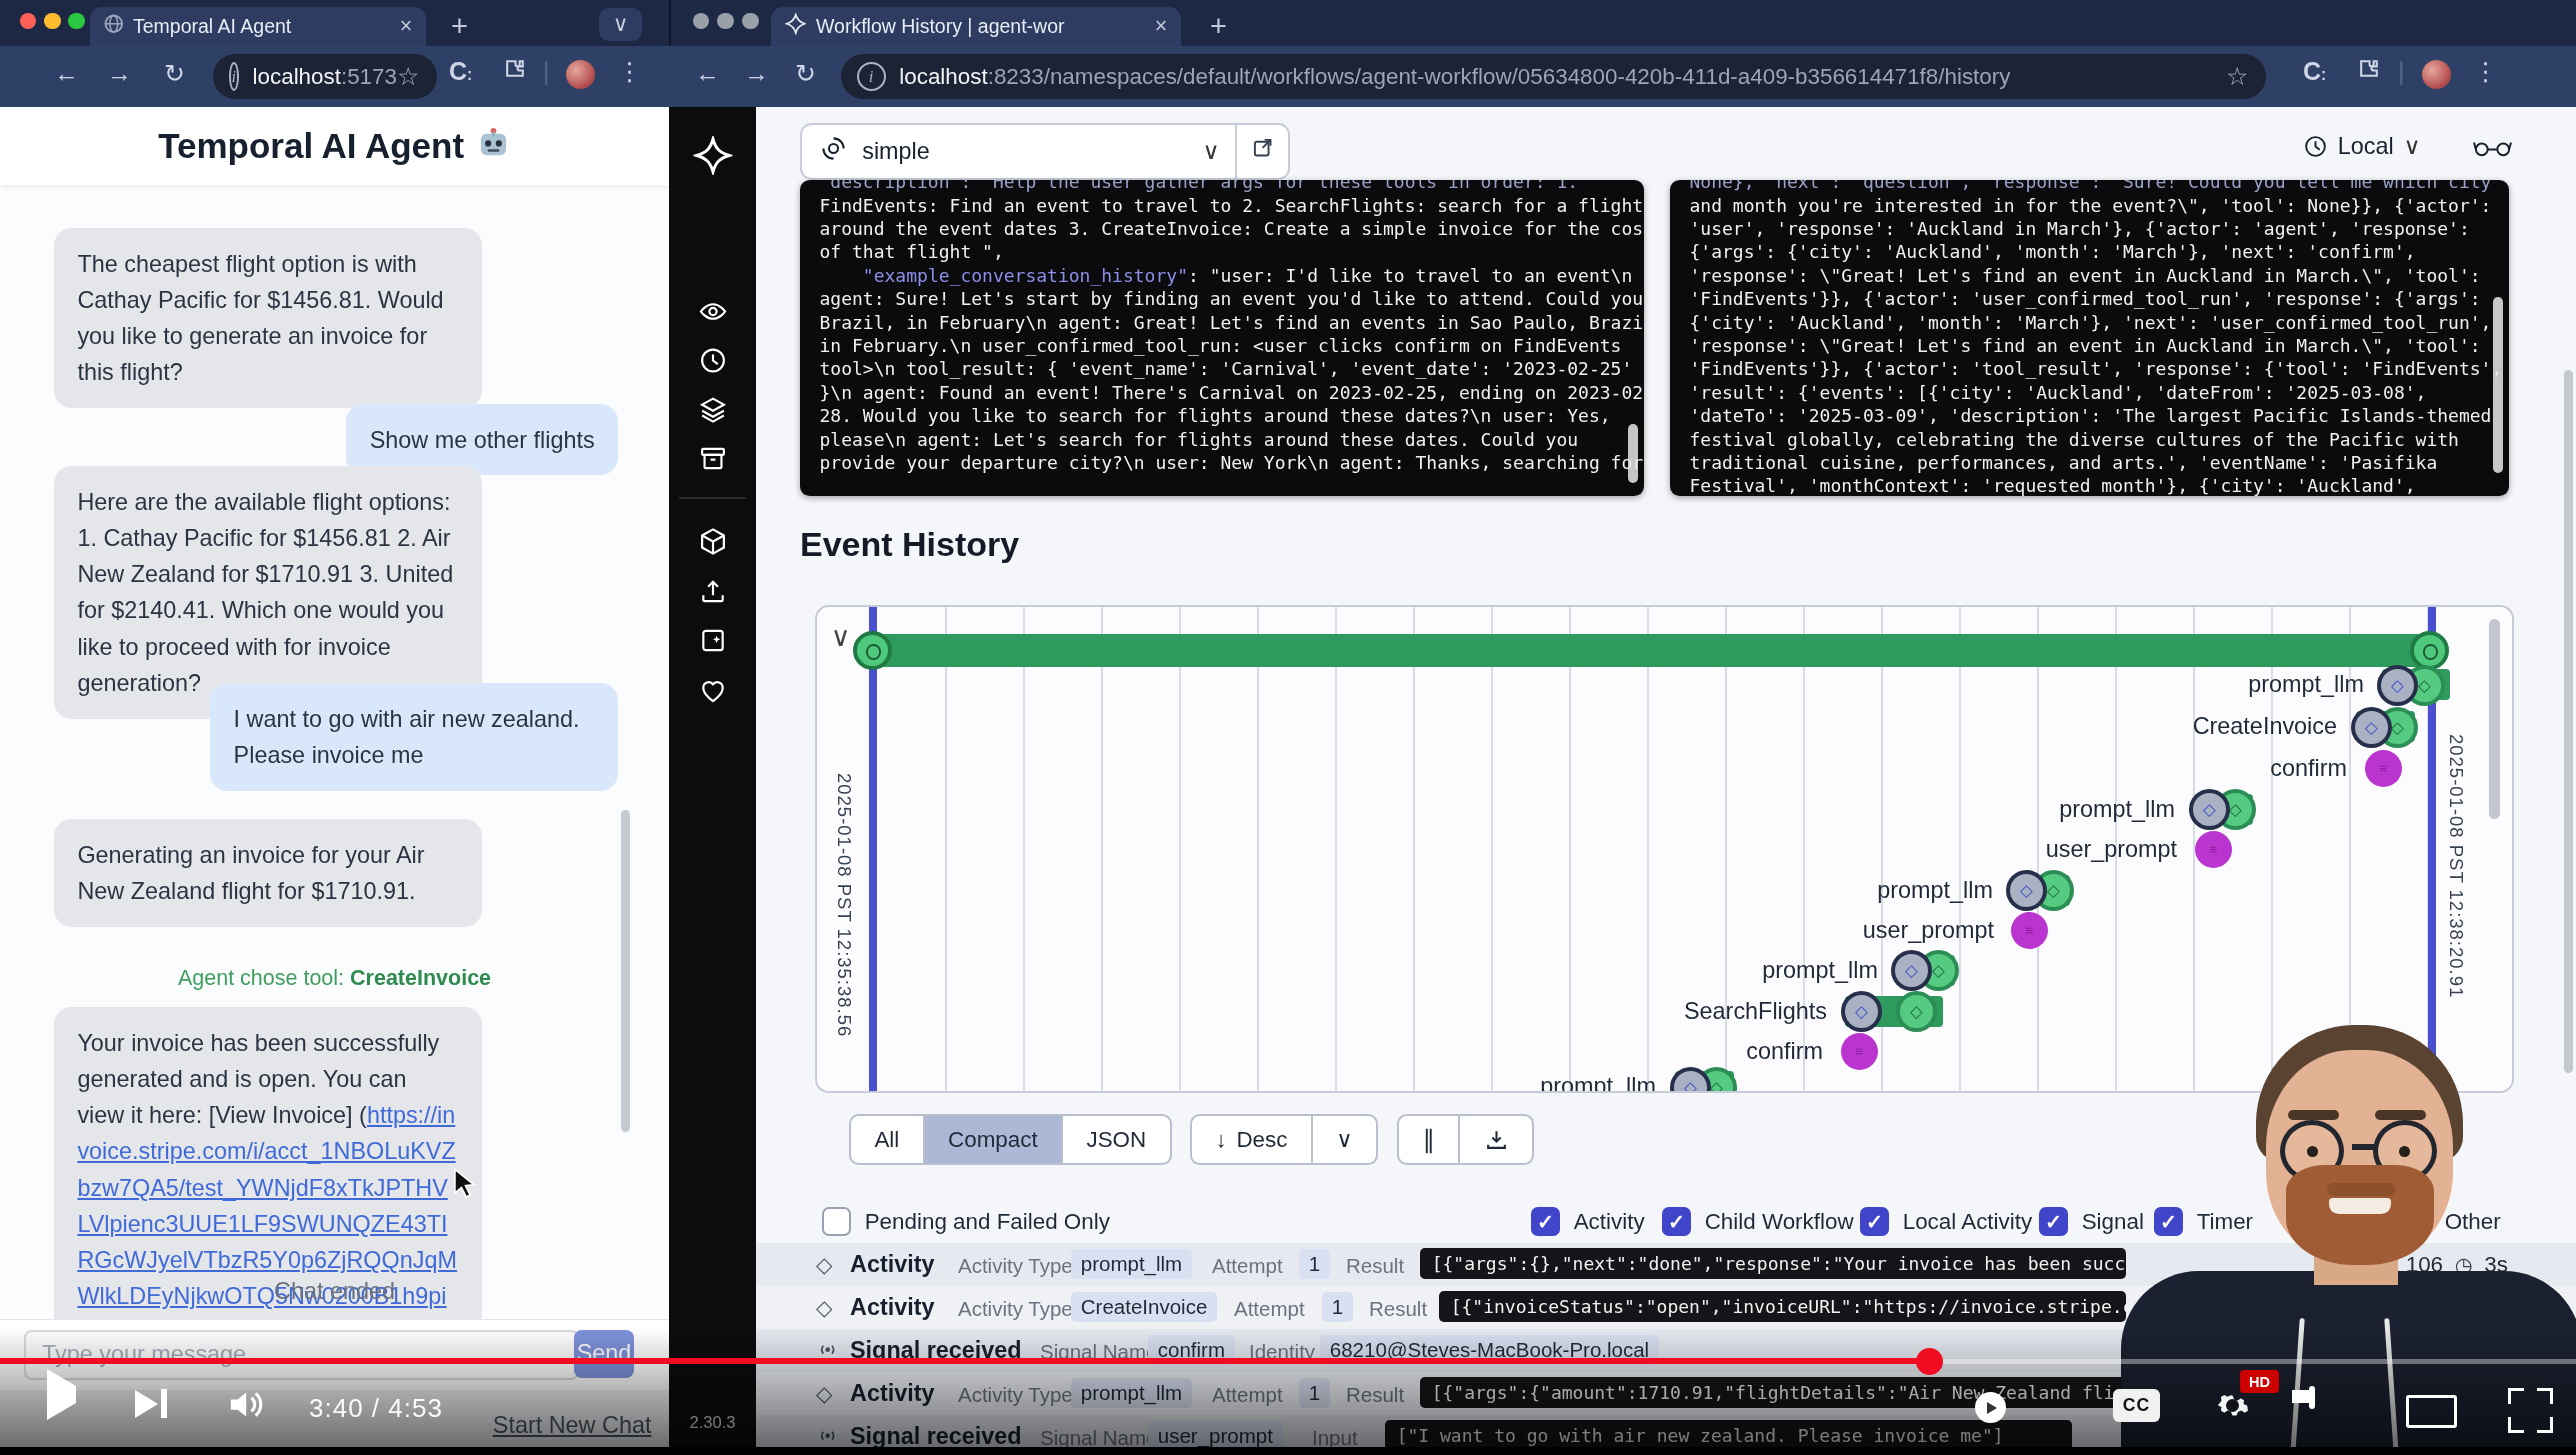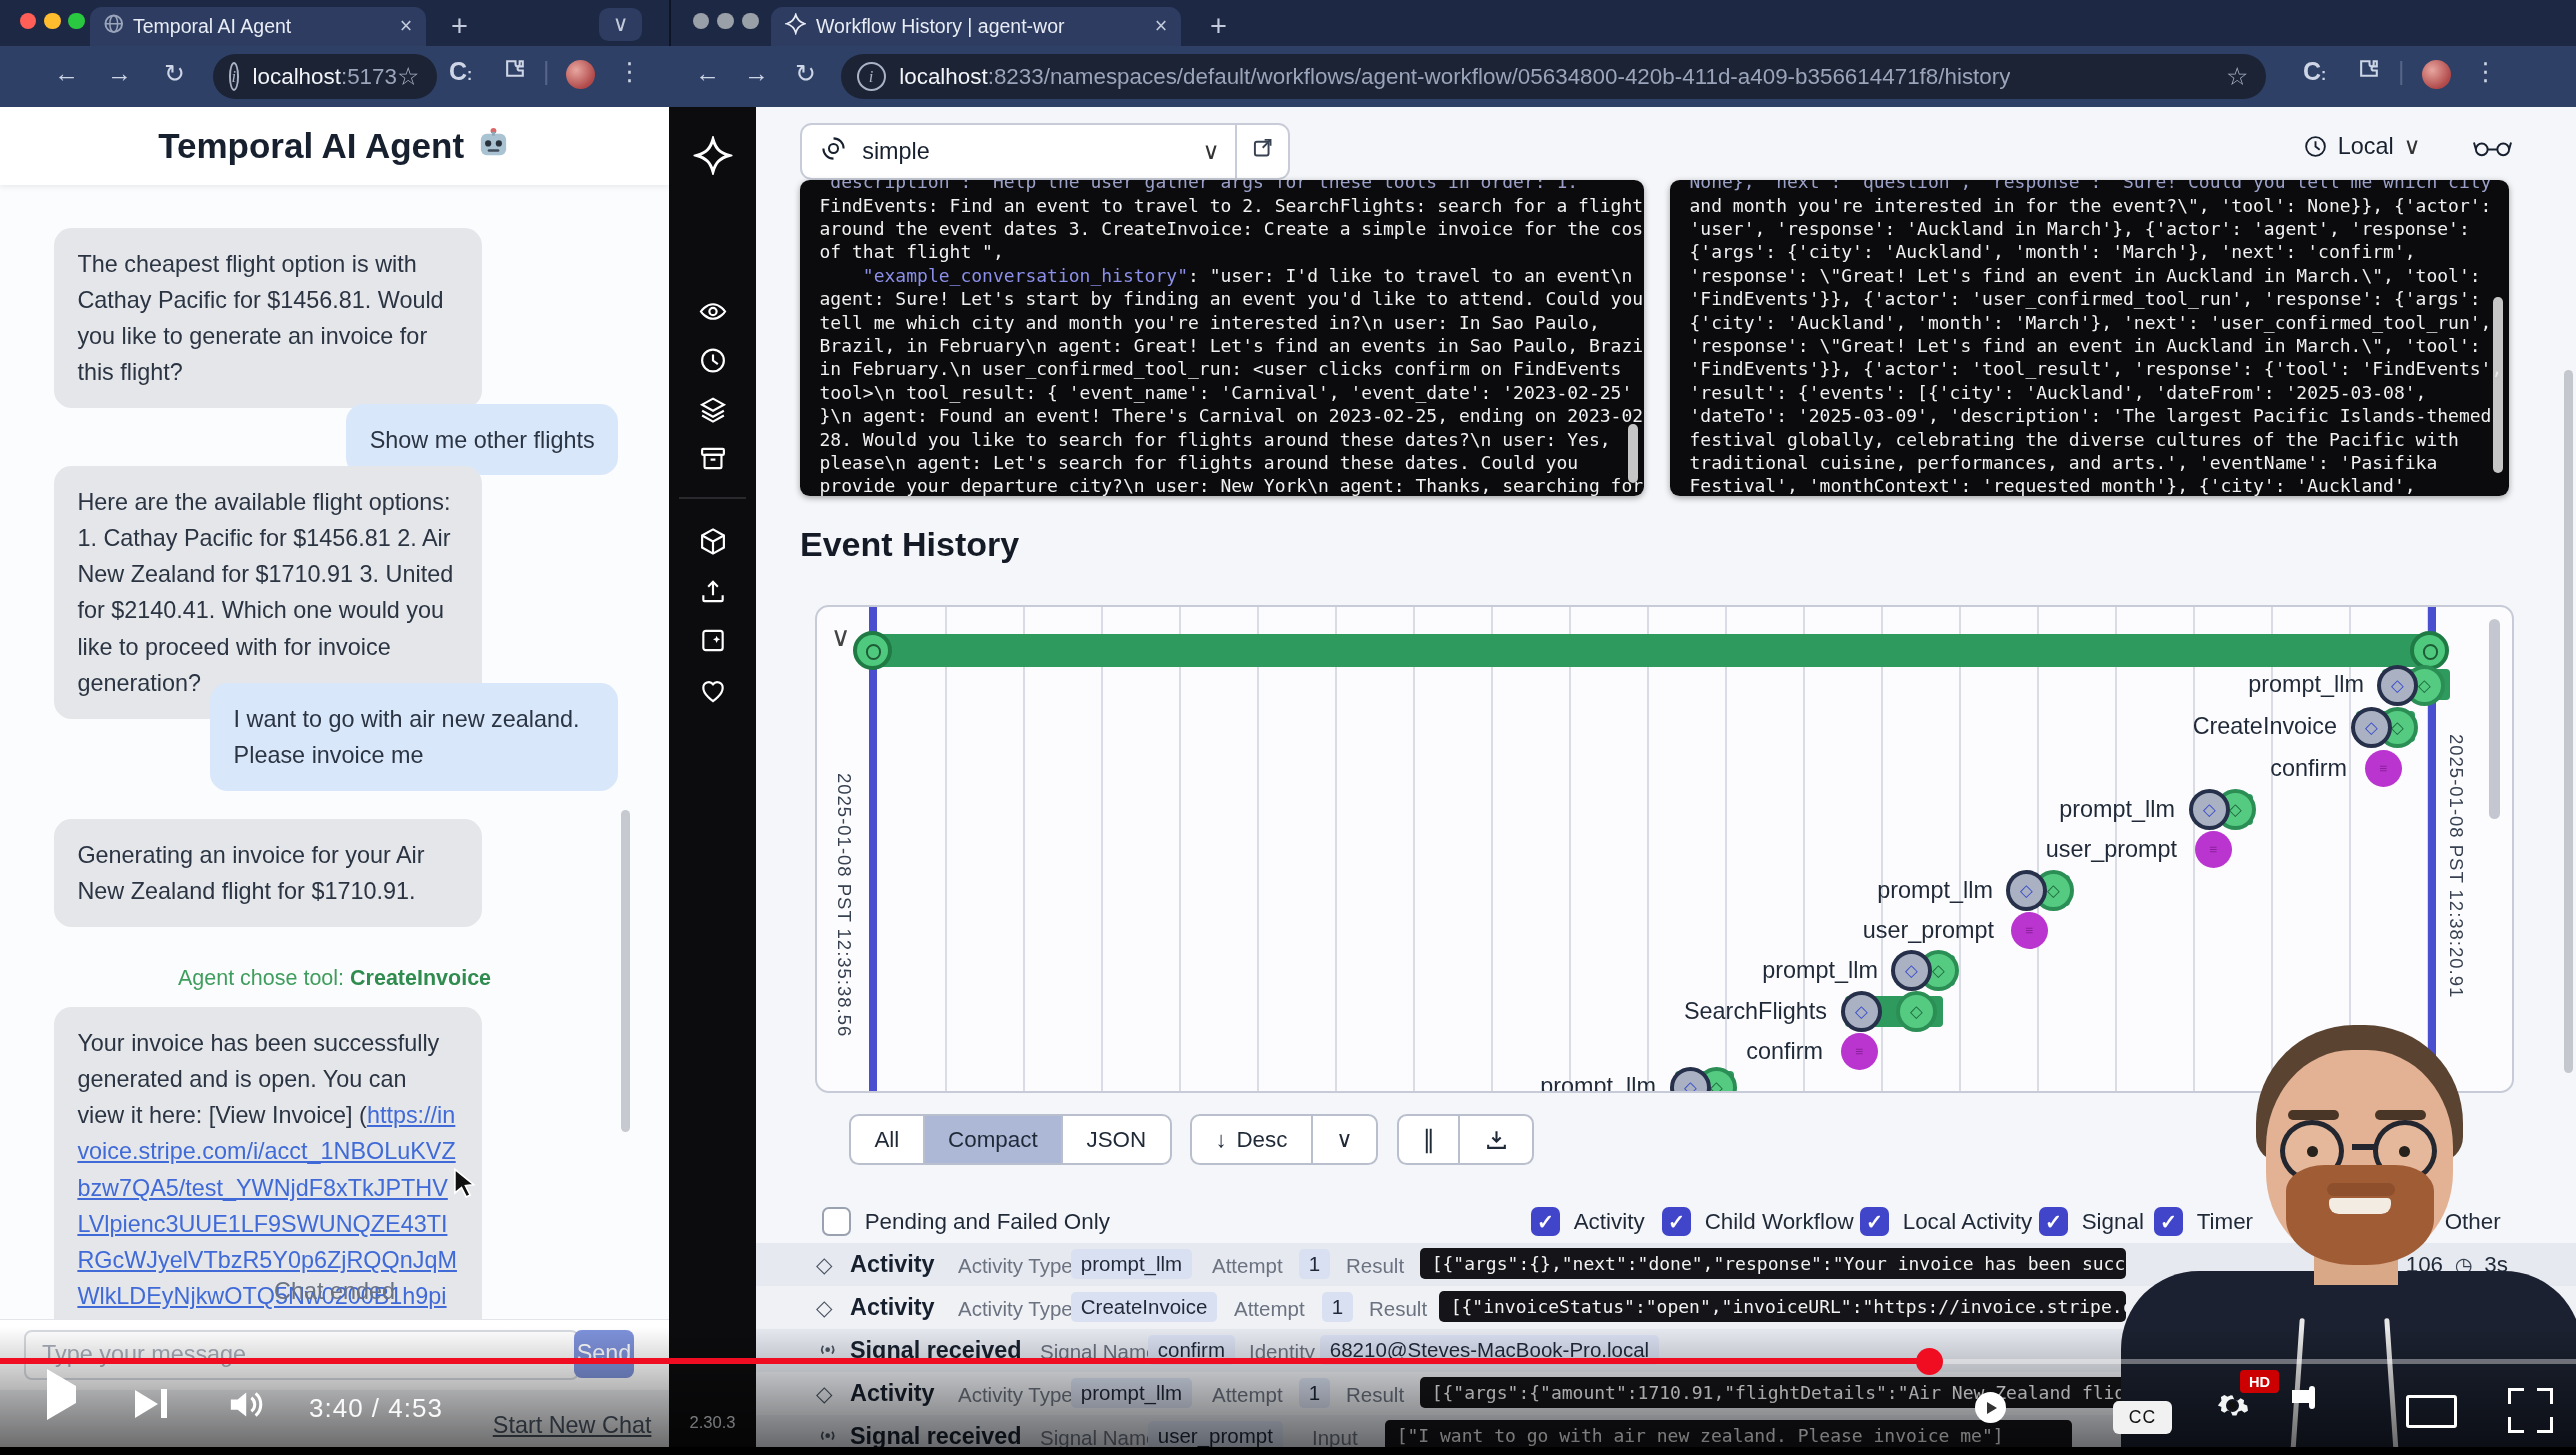--- a/index.html
+++ b/index.html
@@ -123,22 +123,22 @@
   .dstring{position:absolute;top:293px;width:4.9px;height:137px;background:#e8e8e8;border-radius:2.9px;}
 
   
   #vgrad{position:absolute;left:0;top:1327px;width:2576px;height:120px;z-index:55;
          background:linear-gradient(to bottom,rgba(0,0,0,0),rgba(0,0,0,.55));}
   #scrub-played{position:absolute;left:0;top:1358px;width:1931px;height:5.9px;background:#f00d22;z-index:62;}
   #scrub-rest{position:absolute;left:1931px;top:1359px;width:645px;height:4.9px;background:rgba(255,255,255,.38);z-index:62;}
   #scrub-dot{position:absolute;left:1916px;top:1348px;width:27px;height:27px;border-radius:50%;background:#f00d22;z-index:63;}
   .vc{position:absolute;z-index:65;color:#fff;}
   #vtime{font-size:26px;color:rgba(255,255,255,.95);letter-spacing:1px;}
-  #cc-btn{width:59px;height:33px;background:#f1f1f1;border-radius:5.9px;color:#111;font-weight:normal;font-size:17.6px;
-          display:flex;align-items:center;justify-content:center;letter-spacing:1px;margin-top:12px;}
+  #cc-btn{width:47px;height:33px;background:#f1f1f1;border-radius:5.9px;color:#111;font-weight:bold;font-size:17.6px;
+          display:flex;align-items:center;justify-content:center;letter-spacing:1px;}
   #hd-badge{position:absolute;left:2240px;top:1370px;width:39px;height:23.4px;background:#c00;color:#fff;font-size:14.6px;
             font-weight:bold;border-radius:3.9px;display:flex;align-items:center;justify-content:center;z-index:66;}
   .play-tri{width:0;height:0;border-left:29px solid #fff;border-top:17.6px solid transparent;border-bottom:17.6px solid transparent;}
   #theater{width:45px;height:27px;border:3.9px solid #fff;border-radius:2.9px;}
   #mini{width:43px;height:33px;border:3.9px solid #fff;border-radius:3.9px;position:relative;}
   #mini i{position:absolute;right:2.9px;bottom:2.9px;width:17.6px;height:12.7px;background:#fff;}
   .fsb{position:absolute;width:12.7px;height:12.7px;border:3.9px solid #fff;}
   #autoplay{width:62px;height:21.5px;border-radius:11.7px;background:rgba(255,255,255,.45);position:relative;}
   #autoplay i{position:absolute;right:-3.9px;top:-4.9px;width:31px;height:31px;border-radius:50%;background:#fff;
               display:flex;align-items:center;justify-content:center;}
@@ -370,21 +370,20 @@
     <div class="codepanel" style="left:44px;width:805px;">
       <div class="cl" style="margin-top:-9.8px;color:#9aa0c8;">"description": "Help the user gather args for these tools in order: 1.</div>
       <div>
           <div class="cl">FindEvents: Find an event to travel to 2. SearchFlights: search for a flight</div>
           <div class="cl">around the event dates 3. CreateInvoice: Create a simple invoice for the cost</div>
           <div class="cl">of that flight ",</div>
         </div>
       <div class="cl"><span>    </span><span class="key">"example_conversation_history"</span><span>: "user: I'd like to travel to an event\n</span></div>
       <div>
           <div class="cl">agent: Sure! Let's start by finding an event you'd like to attend. Could you</div>
-          <div class="cl">tell me which city and month you're interested in?\n user: In Sao Paulo,</div>
           <div class="cl">Brazil, in February\n agent: Great! Let's find an events in Sao Paulo, Brazil</div>
           <div class="cl">in February.\n user_confirmed_tool_run: &lt;user clicks confirm on FindEvents</div>
           <div class="cl">tool&gt;\n tool_result: { 'event_name': 'Carnival', 'event_date': '2023-02-25'</div>
           <div class="cl">}\n agent: Found an event! There's Carnival on 2023-02-25, ending on 2023-02-</div>
           <div class="cl">28. Would you like to search for flights around these dates?\n user: Yes,</div>
           <div class="cl">please\n agent: Let's search for flights around these dates. Could you</div>
           <div class="cl">provide your departure city?\n user: New York\n agent: Thanks, searching for</div>
         </div>
       <div class="code-scroll" style="right:5.9px;top:244px;height:59px;"></div>
     </div>

